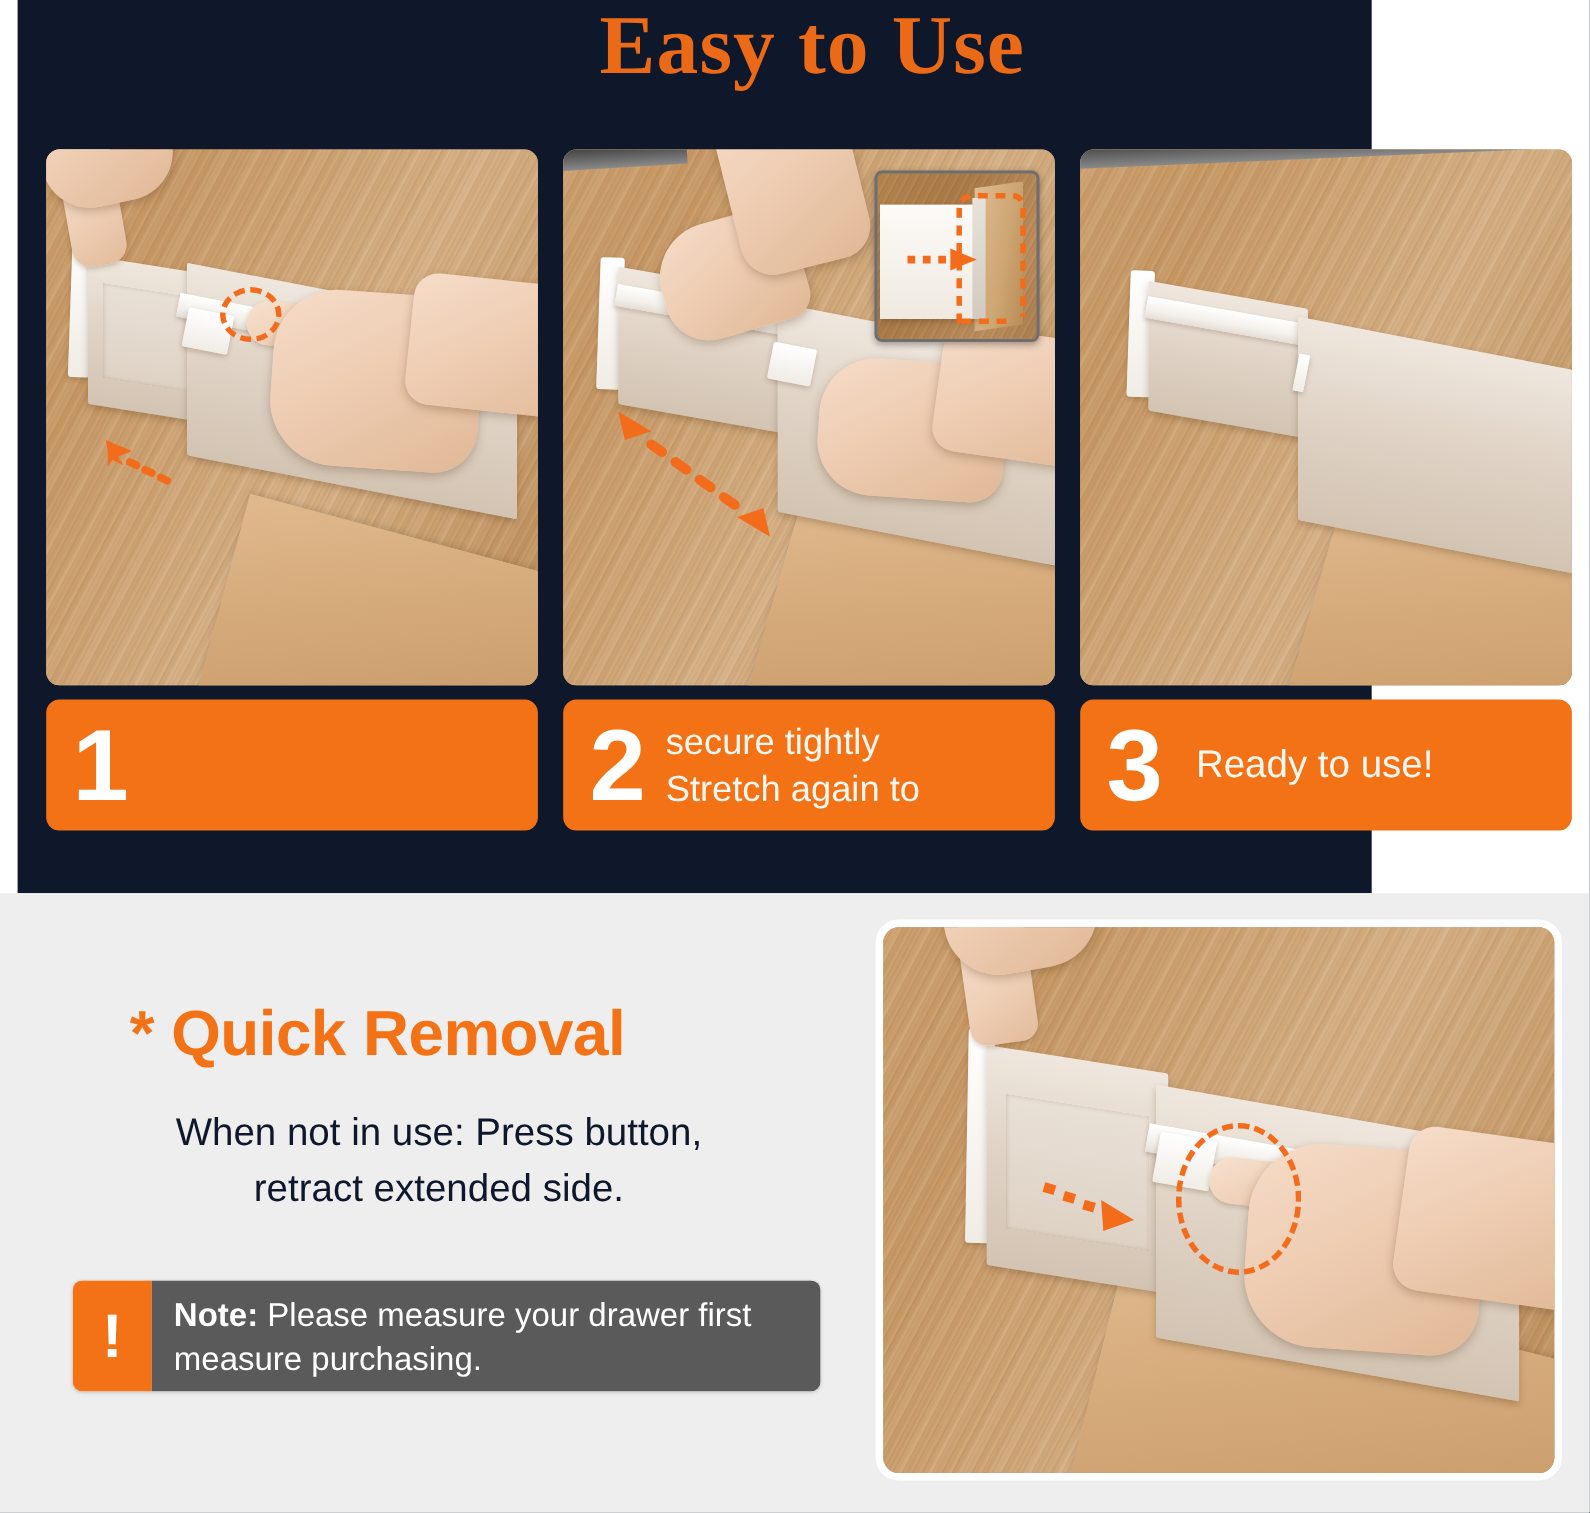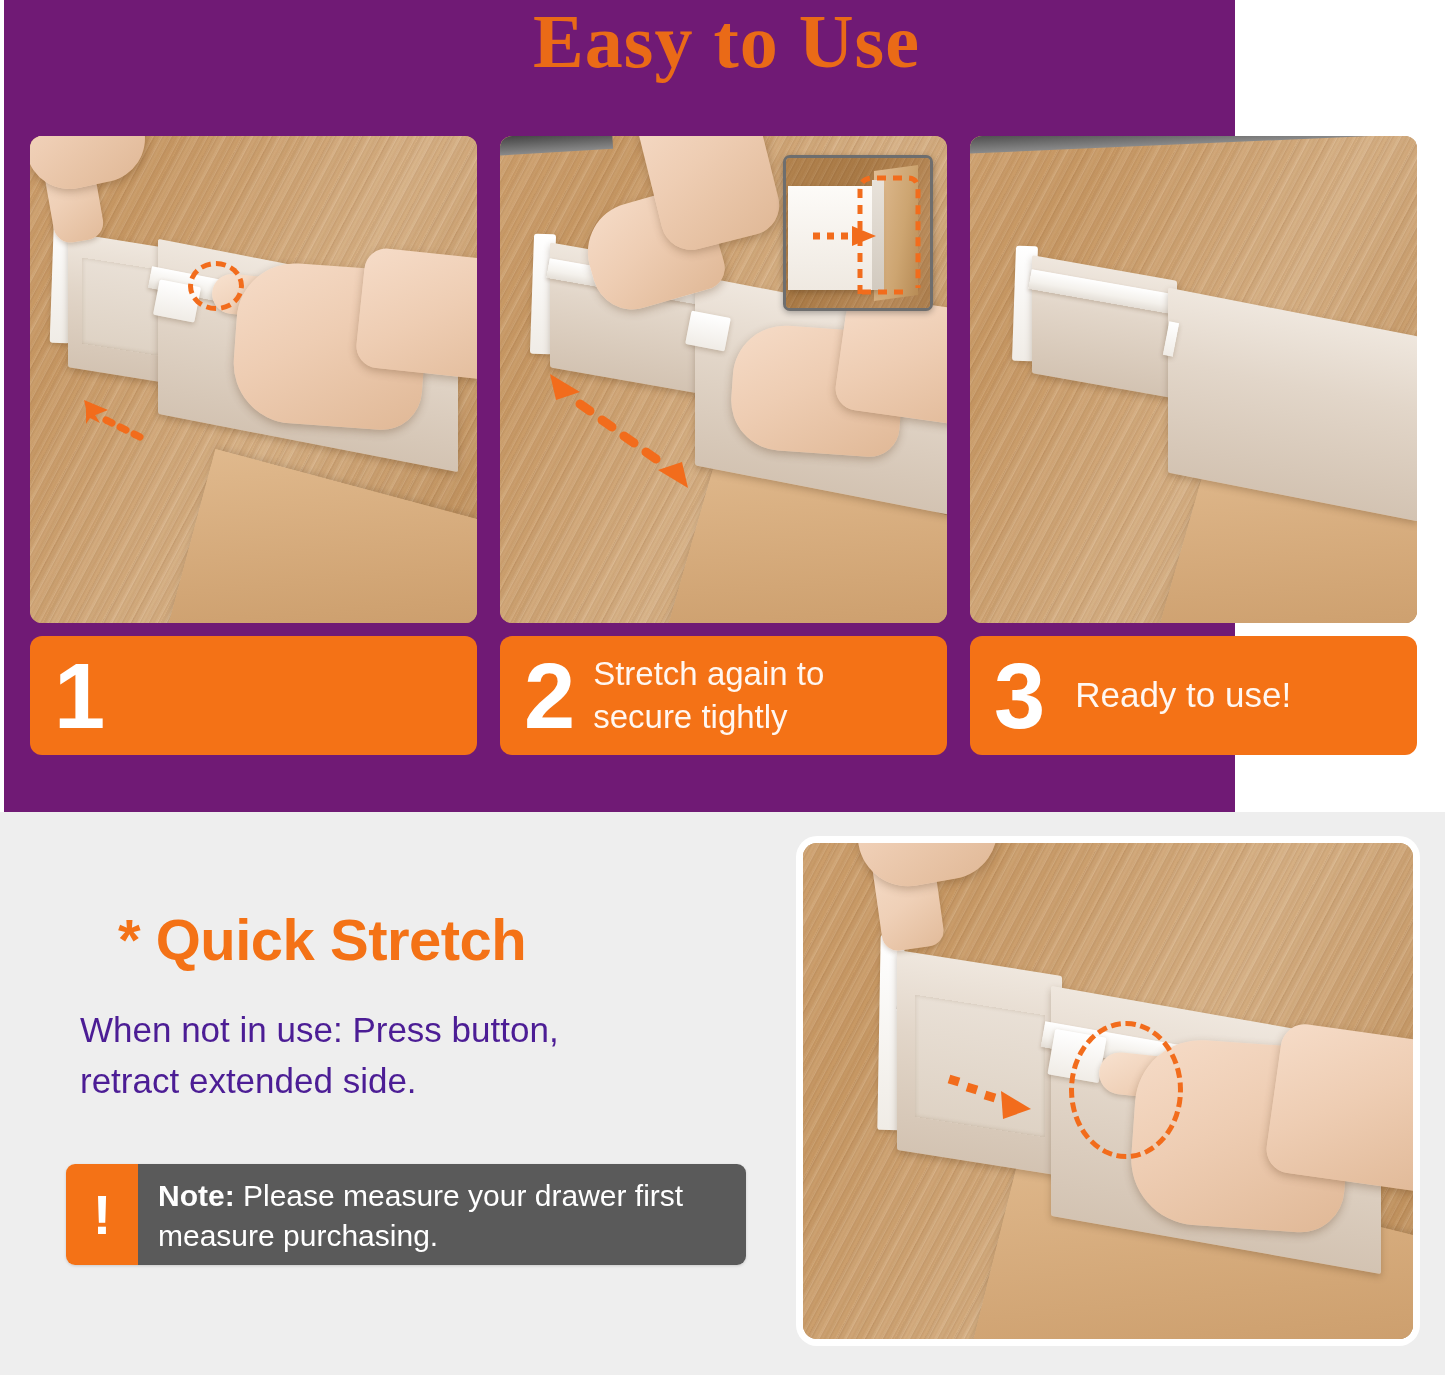--- a/index.html
+++ b/index.html
@@ -12,23 +12,23 @@
     height: 1375px;
     position: relative;
     overflow: hidden;
     font-family: "Liberation Sans", sans-serif;
     -webkit-font-smoothing: antialiased;
   }
 
   
   .top-section {
     position: absolute;
-    left: 4px; top: 0;
+    left: 16px; top: 0;
     width: 1231px; height: 812px;
-    background: #701a75;
+    background: #0f172a;
   }
 
   .page-title {
     position: absolute;
     left: 0; top: 2px;
     width: 1445px;
     text-align: center;
     font-family: "Liberation Serif", serif;
     font-weight: bold;
     font-size: 76px;
@@ -207,25 +207,26 @@
     width: 590px;
     font-size: 58px;
     font-weight: bold;
     color: #F47216;
     letter-spacing: -0.5px;
     line-height: 1.1;
     white-space: nowrap;
   }
   .quick-body {
     position: absolute;
-    left: 80px; top: 1005px;
+    left: 69px; top: 1005px;
     width: 660px;
+    text-align: center;
     font-size: 35px;
     line-height: 1.45;
-    color: #4c1d95;
+    color: #0f172a;
   }
 
   .note-bar {
     position: absolute;
     left: 66px; top: 1164px;
     width: 680px;
     height: 101px;
     border-radius: 9px;
     overflow: hidden;
     display: flex;
@@ -366,22 +367,22 @@
         <svg style="position:absolute; left:60px; top:8px; width:80px; height:135px;" viewBox="0 0 80 135">
           <path d="M14 128 L14 24 Q14 12 28 12 L62 12 Q72 12 72 24 L72 122" fill="none" stroke="#F26C1C" stroke-width="5" stroke-dasharray="9 7"></path>
           <path d="M16 126 L64 126" fill="none" stroke="#F26C1C" stroke-width="5" stroke-dasharray="9 7"></path>
         </svg>
       </div>
     </div>
 
     <div class="caption">
       <div class="step-num">2</div>
       <div class="step-text">
+        <div>secure tightly</div>
         <div>Stretch again to</div>
-        <div>secure tightly</div>
       </div>
     </div>
   </div>
 
   <div class="step-card c3">
     <div class="photo">
       <div class="wood"></div>
       <div class="drawer-top-rail" style="width:480px;height:24px;left:-12px;top:-6px;transform:rotate(-2.5deg);"></div>
 
       <div class="drawer-front-real" style="left:200px; bottom:-110px; width:560px; height:210px; transform:rotate(16deg);"></div>
@@ -397,21 +398,21 @@
       <div class="step-num">3</div>
       <div class="step-text single">
         <div>Ready to use!</div>
       </div>
     </div>
   </div>
 </div>
 
 <div class="bottom-section"></div>
 
-<div class="quick-title">* Quick Stretch</div>
+<div class="quick-title">* Quick Removal</div>
 
 <div class="quick-body">
   <div>When not in use: Press button,</div>
   <div>retract extended side.</div>
 </div>
 
 <div class="note-bar">
   <div class="note-icon">!</div>
   <div class="note-text">
     <b>Note:</b><span> Please measure your drawer first measure purchasing.</span>

